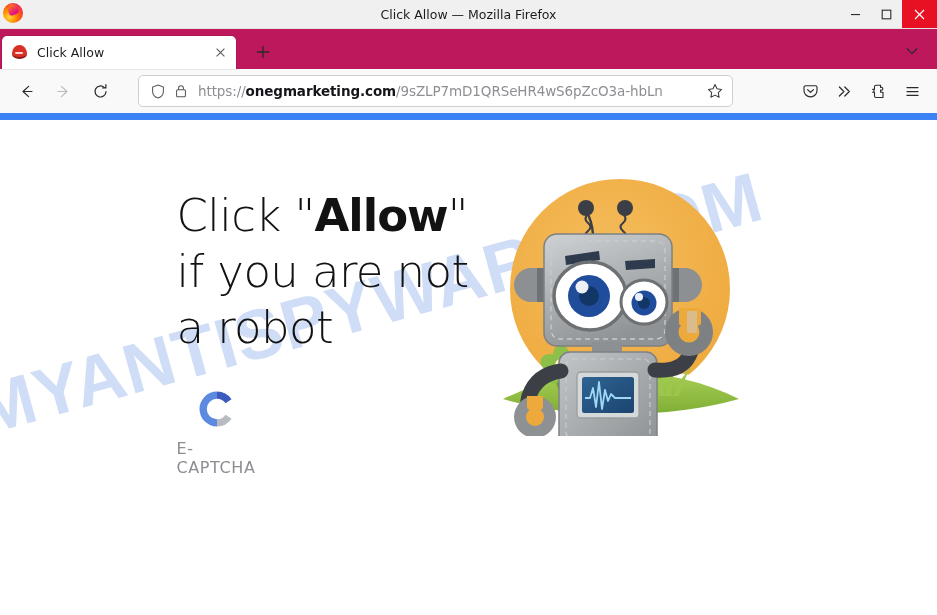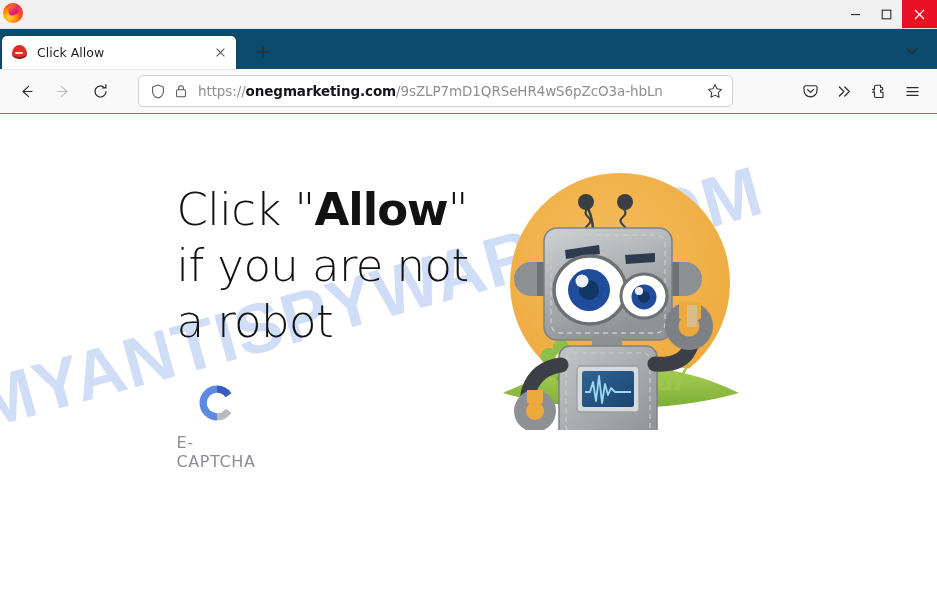--- a/index.html
+++ b/index.html
@@ -84,21 +84,21 @@
   .wc-btn svg { display: block; }
   .wc-close {
     background: #e81123;
     color: #ffffff;
     width: 35px;
   }
 
   
   .tabstrip {
     height: 40px;
-    background: #0c4a6e;
+    background: #be185d;
     display: flex;
     align-items: flex-end;
     padding: 0 0 0 2px;
     position: relative;
     flex: 0 0 auto;
   }
   .tab {
     height: 33px;
     min-width: 218px;
     max-width: 224px;
@@ -167,21 +167,21 @@
     display: flex;
     align-items: center;
     justify-content: center;
     color: #2b2b2b;
   }
 
   
   .navbar {
     height: 44px;
     background: #f9f9f9;
-    border-bottom: 1px solid #3b82f6;
+    border-bottom: 7px solid #3b82f6;
     display: flex;
     align-items: center;
     padding: 0 10px;
     flex: 0 0 auto;
   }
   .nav-btn {
     width: 32px; height: 32px;
     display: flex;
     align-items: center;
     justify-content: center;
@@ -344,20 +344,21 @@
 </style>
 </head>
 <body>
 
 <div class="browser-window">
 
   <div class="titlebar">
     <div class="titlebar-icon">
       <div class="ff-logo"></div>
     </div>
+    <div class="titlebar-title">Click Allow — Mozilla Firefox</div>
     <div class="window-controls">
       <div class="wc-btn">
         <svg width="11" height="11" viewBox="0 0 11 11">
             <rect x="1" y="5" width="9" height="1.1" fill="currentColor"></rect>
           </svg>
       </div>
       <div class="wc-btn">
         <svg width="11" height="11" viewBox="0 0 11 11">
             <rect x="1.2" y="1.2" width="8.6" height="8.6" fill="none" stroke="currentColor" stroke-width="1.1"></rect>
           </svg>

